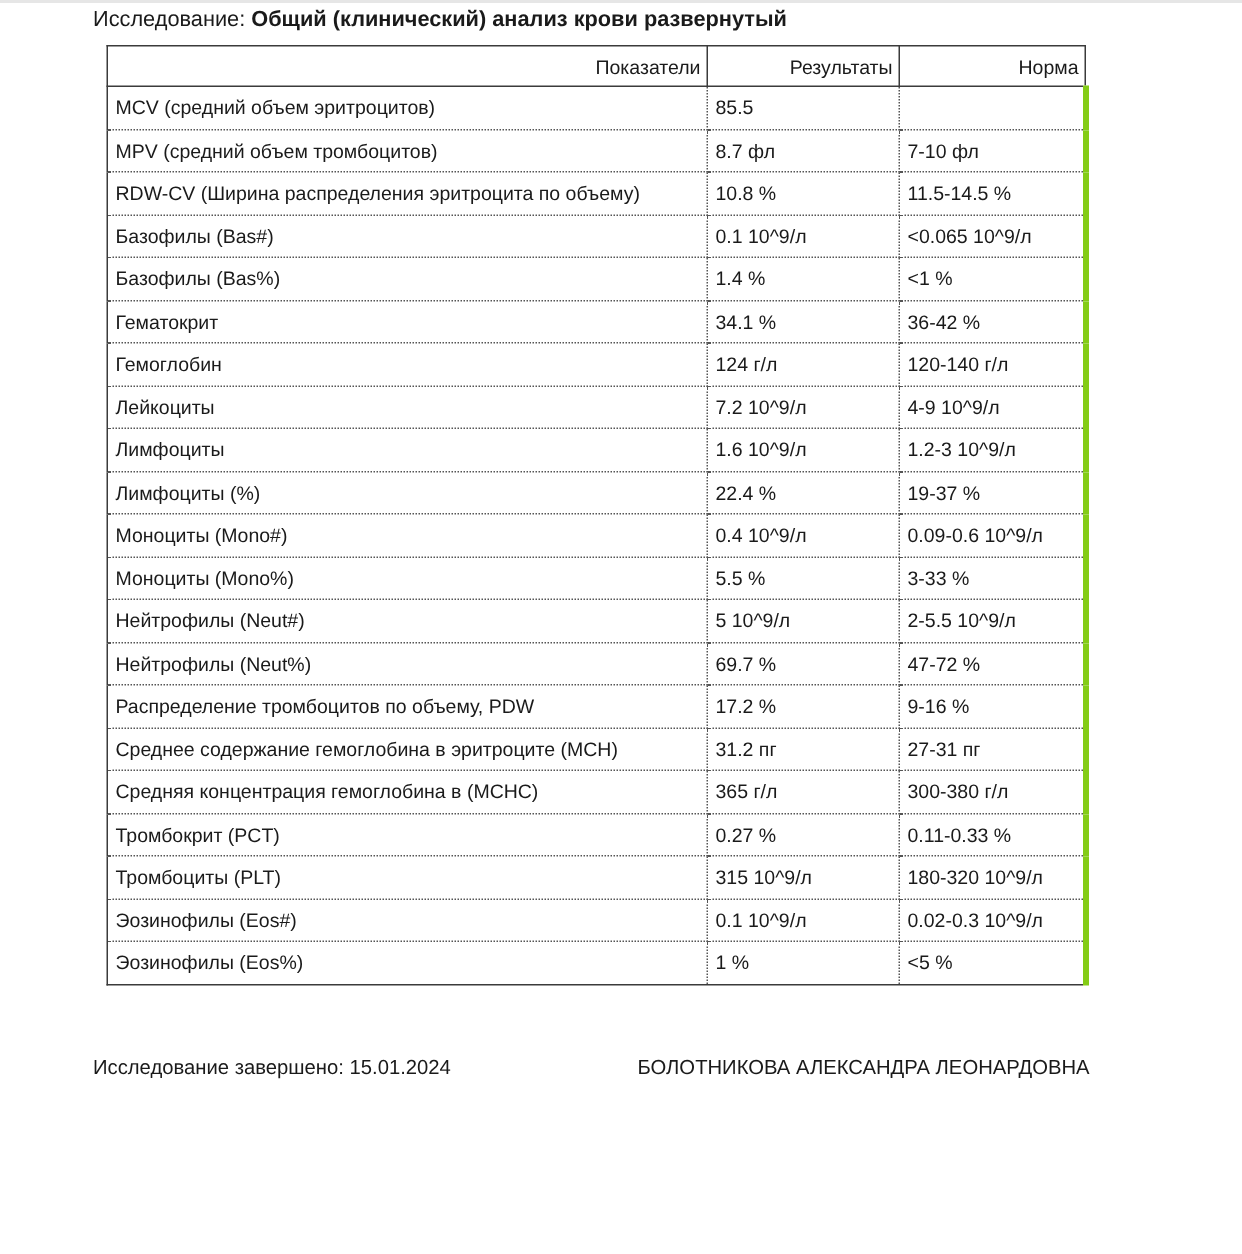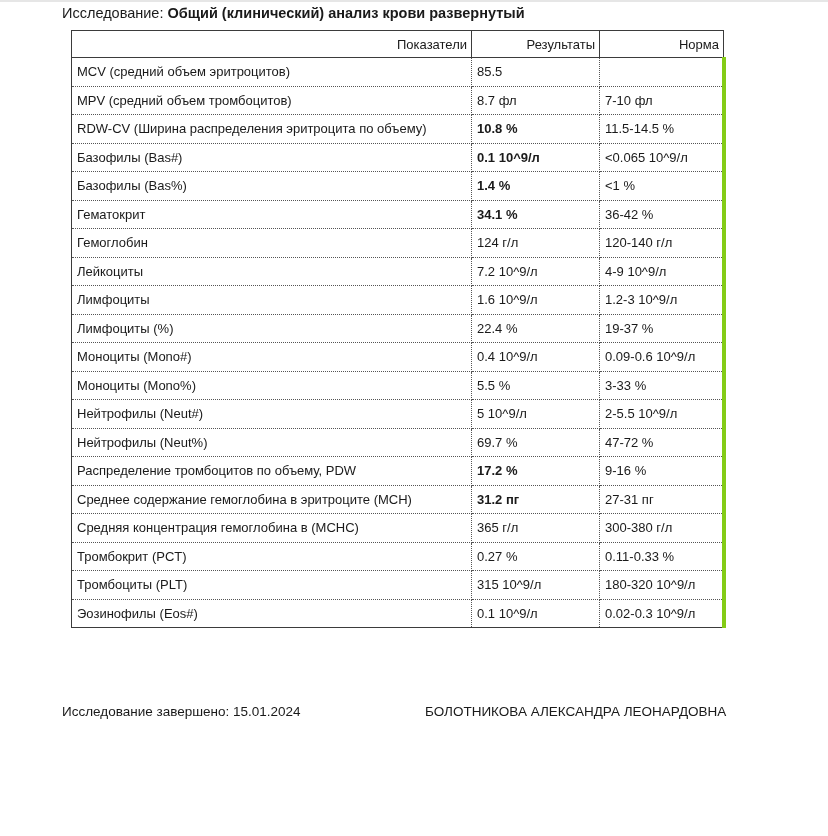--- a/index.html
+++ b/index.html
@@ -87,21 +87,21 @@
   table.results tbody tr:last-child td {
     border-bottom: 1px solid #3b3b3b;
   }
   table.results tbody td.name {
     border-left: 1px solid #3b3b3b;
   }
   table.results tbody td.norm {
     border-right: 4px solid #84cc16;
   }
   table.results tbody td.bold {
-    font-weight: bold;
+    font-weight: normal;
   }
   .footer {
     position: absolute;
     left: 62px;
     top: 704px;
     width: 700px;
     font-size: 13.5px;
     color: #1a1a1a;
   }
   .footer .completed {
@@ -235,20 +235,25 @@
         <tr>
           <td class="name">Тромбоциты (PLT)</td>
           <td class="result">315 10^9/л</td>
           <td class="norm">180-320 10^9/л</td>
         </tr>
         <tr>
           <td class="name">Эозинофилы (Eos#)</td>
           <td class="result">0.1 10^9/л</td>
           <td class="norm">0.02-0.3 10^9/л</td>
         </tr>
+        <tr>
+          <td class="name">Эозинофилы (Eos%)</td>
+          <td class="result">1 %</td>
+          <td class="norm">&lt;5 %</td>
+        </tr>
       </tbody>
   </table>
 
   <div class="footer">
     <div class="completed">Исследование завершено: 15.01.2024</div>
     <div class="doctor">БОЛОТНИКОВА АЛЕКСАНДРА ЛЕОНАРДОВНА</div>
   </div>
 
 </div>
 

